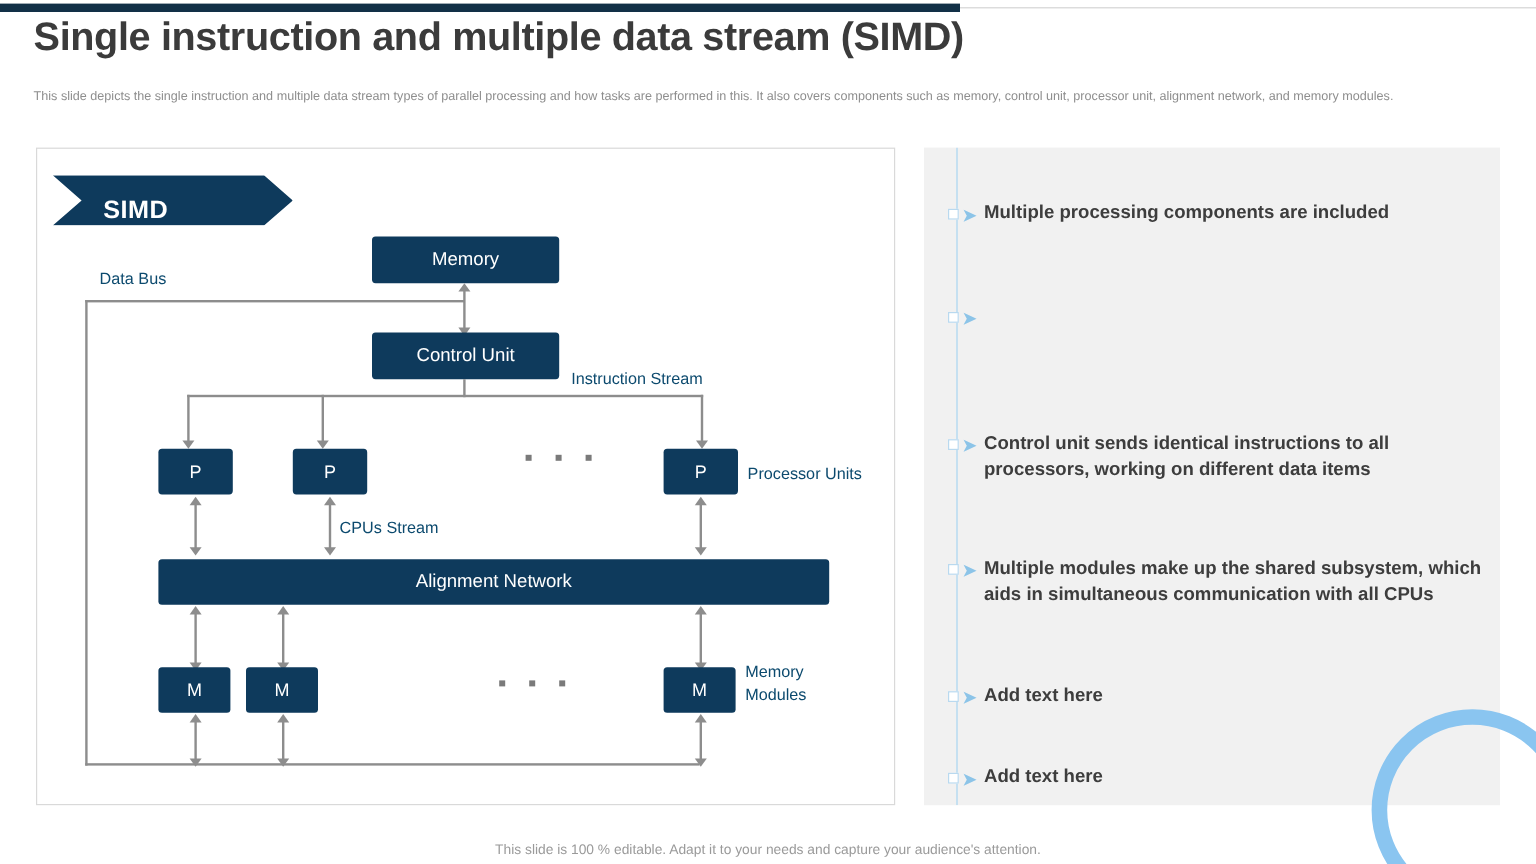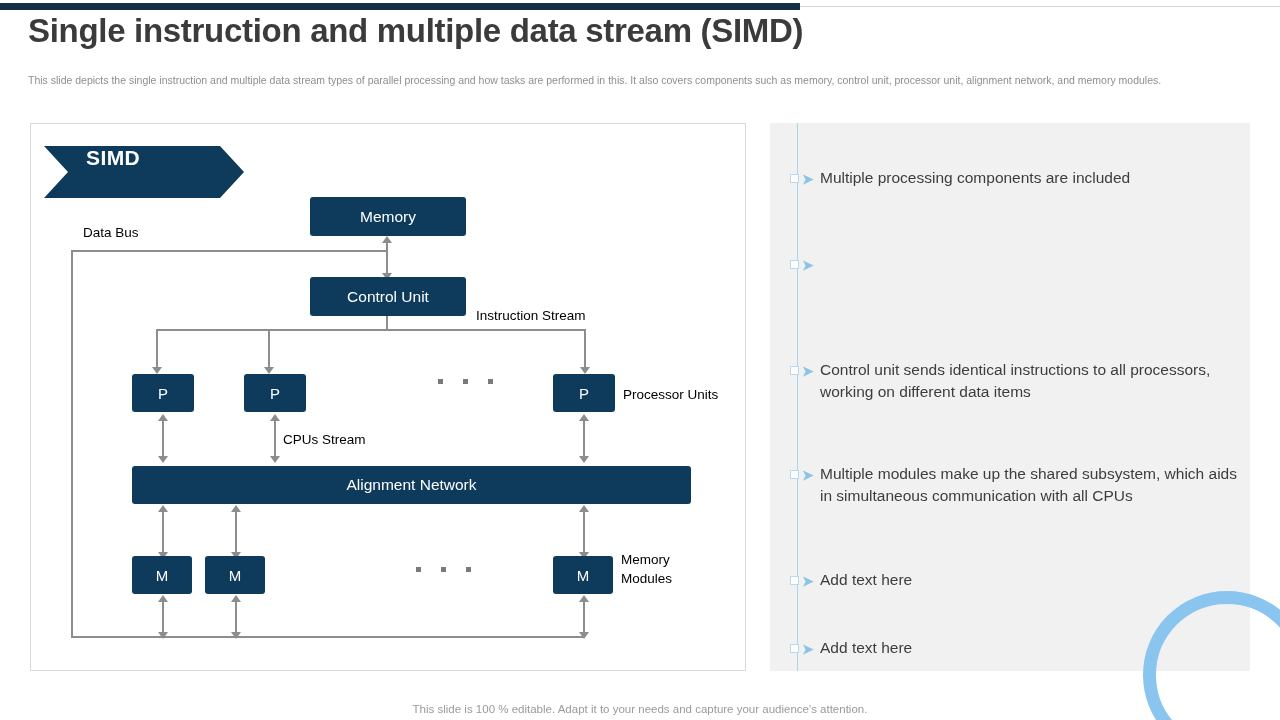--- a/index.html
+++ b/index.html
@@ -35,41 +35,41 @@
   
   .diagram-panel {
     position: absolute; left: 30px; top: 123px;
     width: 716px; height: 548px;
     background: #ffffff; border: 1px solid #d9d9d9;
   }
 
   
   .simd-banner {
     position: absolute; left: 13px; top: 22px;
-    width: 200px; height: 52px;
+    width: 200px; height: 42px;
     background: #0e3a5c;
     clip-path: polygon(0 0, 176px 0, 200px 50%, 176px 100%, 0 100%, 24px 50%);
-    display: flex; align-items: flex-start;
+    display: flex; align-items: flex-end;
   }
   .simd-banner span {
     margin-left: 42px; color: #ffffff;
     font-size: 21px; font-weight: bold; letter-spacing: 0.4px;
   }
 
   
   .nbox {
     position: absolute; background: #0e3a5c; color: #fff;
     border-radius: 3px; display: flex; align-items: center;
     justify-content: center; font-size: 15.5px; white-space: nowrap;
   }
   .nbox.sm { font-size: 15px; }
 
   
   .dlabel {
-    position: absolute; color: #000000; font-size: 13.5px;
+    position: absolute; color: #0c4a6e; font-size: 13.5px;
     white-space: nowrap; line-height: 17px;
   }
 
   
   .ln { position: absolute; background: #8d8d8d; }
   .ln.v { width: 2px; }
   .ln.h { height: 2px; }
 
   
   .arw { position: absolute; width: 0; height: 0; }
@@ -100,20 +100,21 @@
     position: absolute; left: 0; top: 4px; width: 9px; height: 9px;
     background: #ffffff; border: 1px solid #b9d9ef;
   }
   .bullet .marker .chev {
     position: absolute; left: 12px; top: 2px;
     color: #8cc4e8; font-size: 14px; line-height: 14px; font-weight: bold;
   }
   .bullet .btext {
     font-size: 15.5px; line-height: 22px; color: #3d3d3d;
     width: 420px;
+    font-weight: bold;
   }
 
   
   .ring {
     position: absolute; left: 1143px; top: 591px;
     width: 168px; height: 168px; border-radius: 50%;
     border: 13px solid #8ac5f0;
   }
 
   

